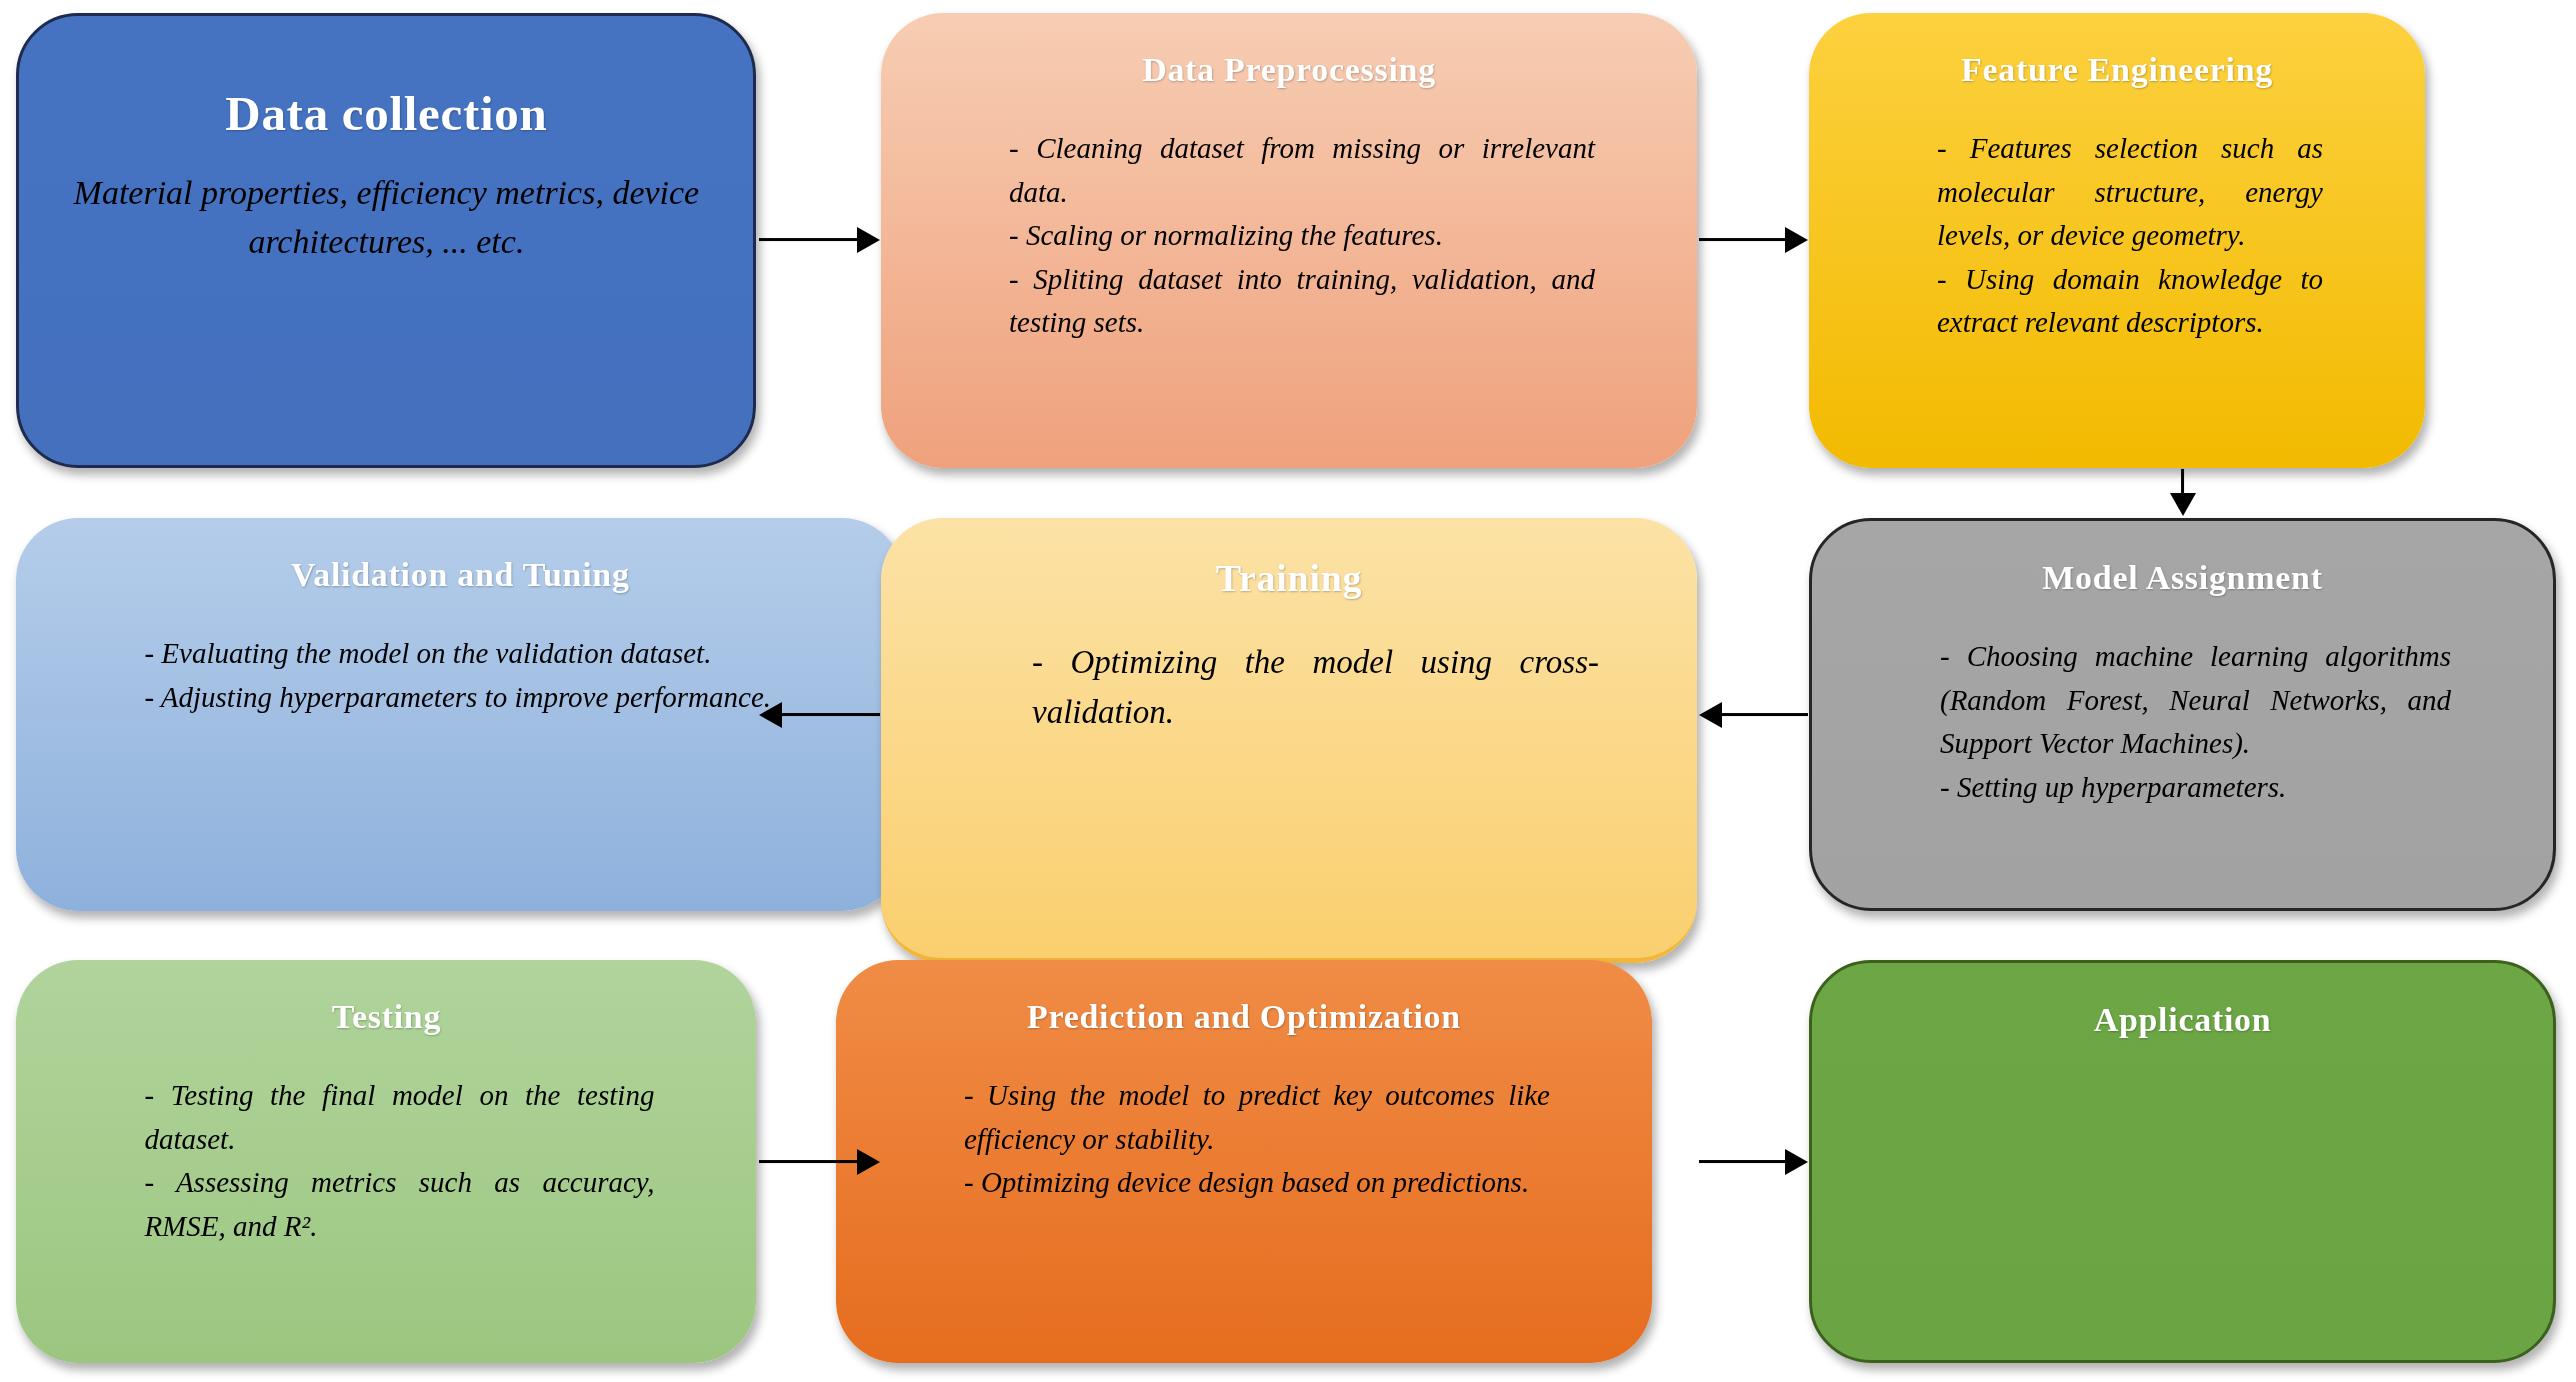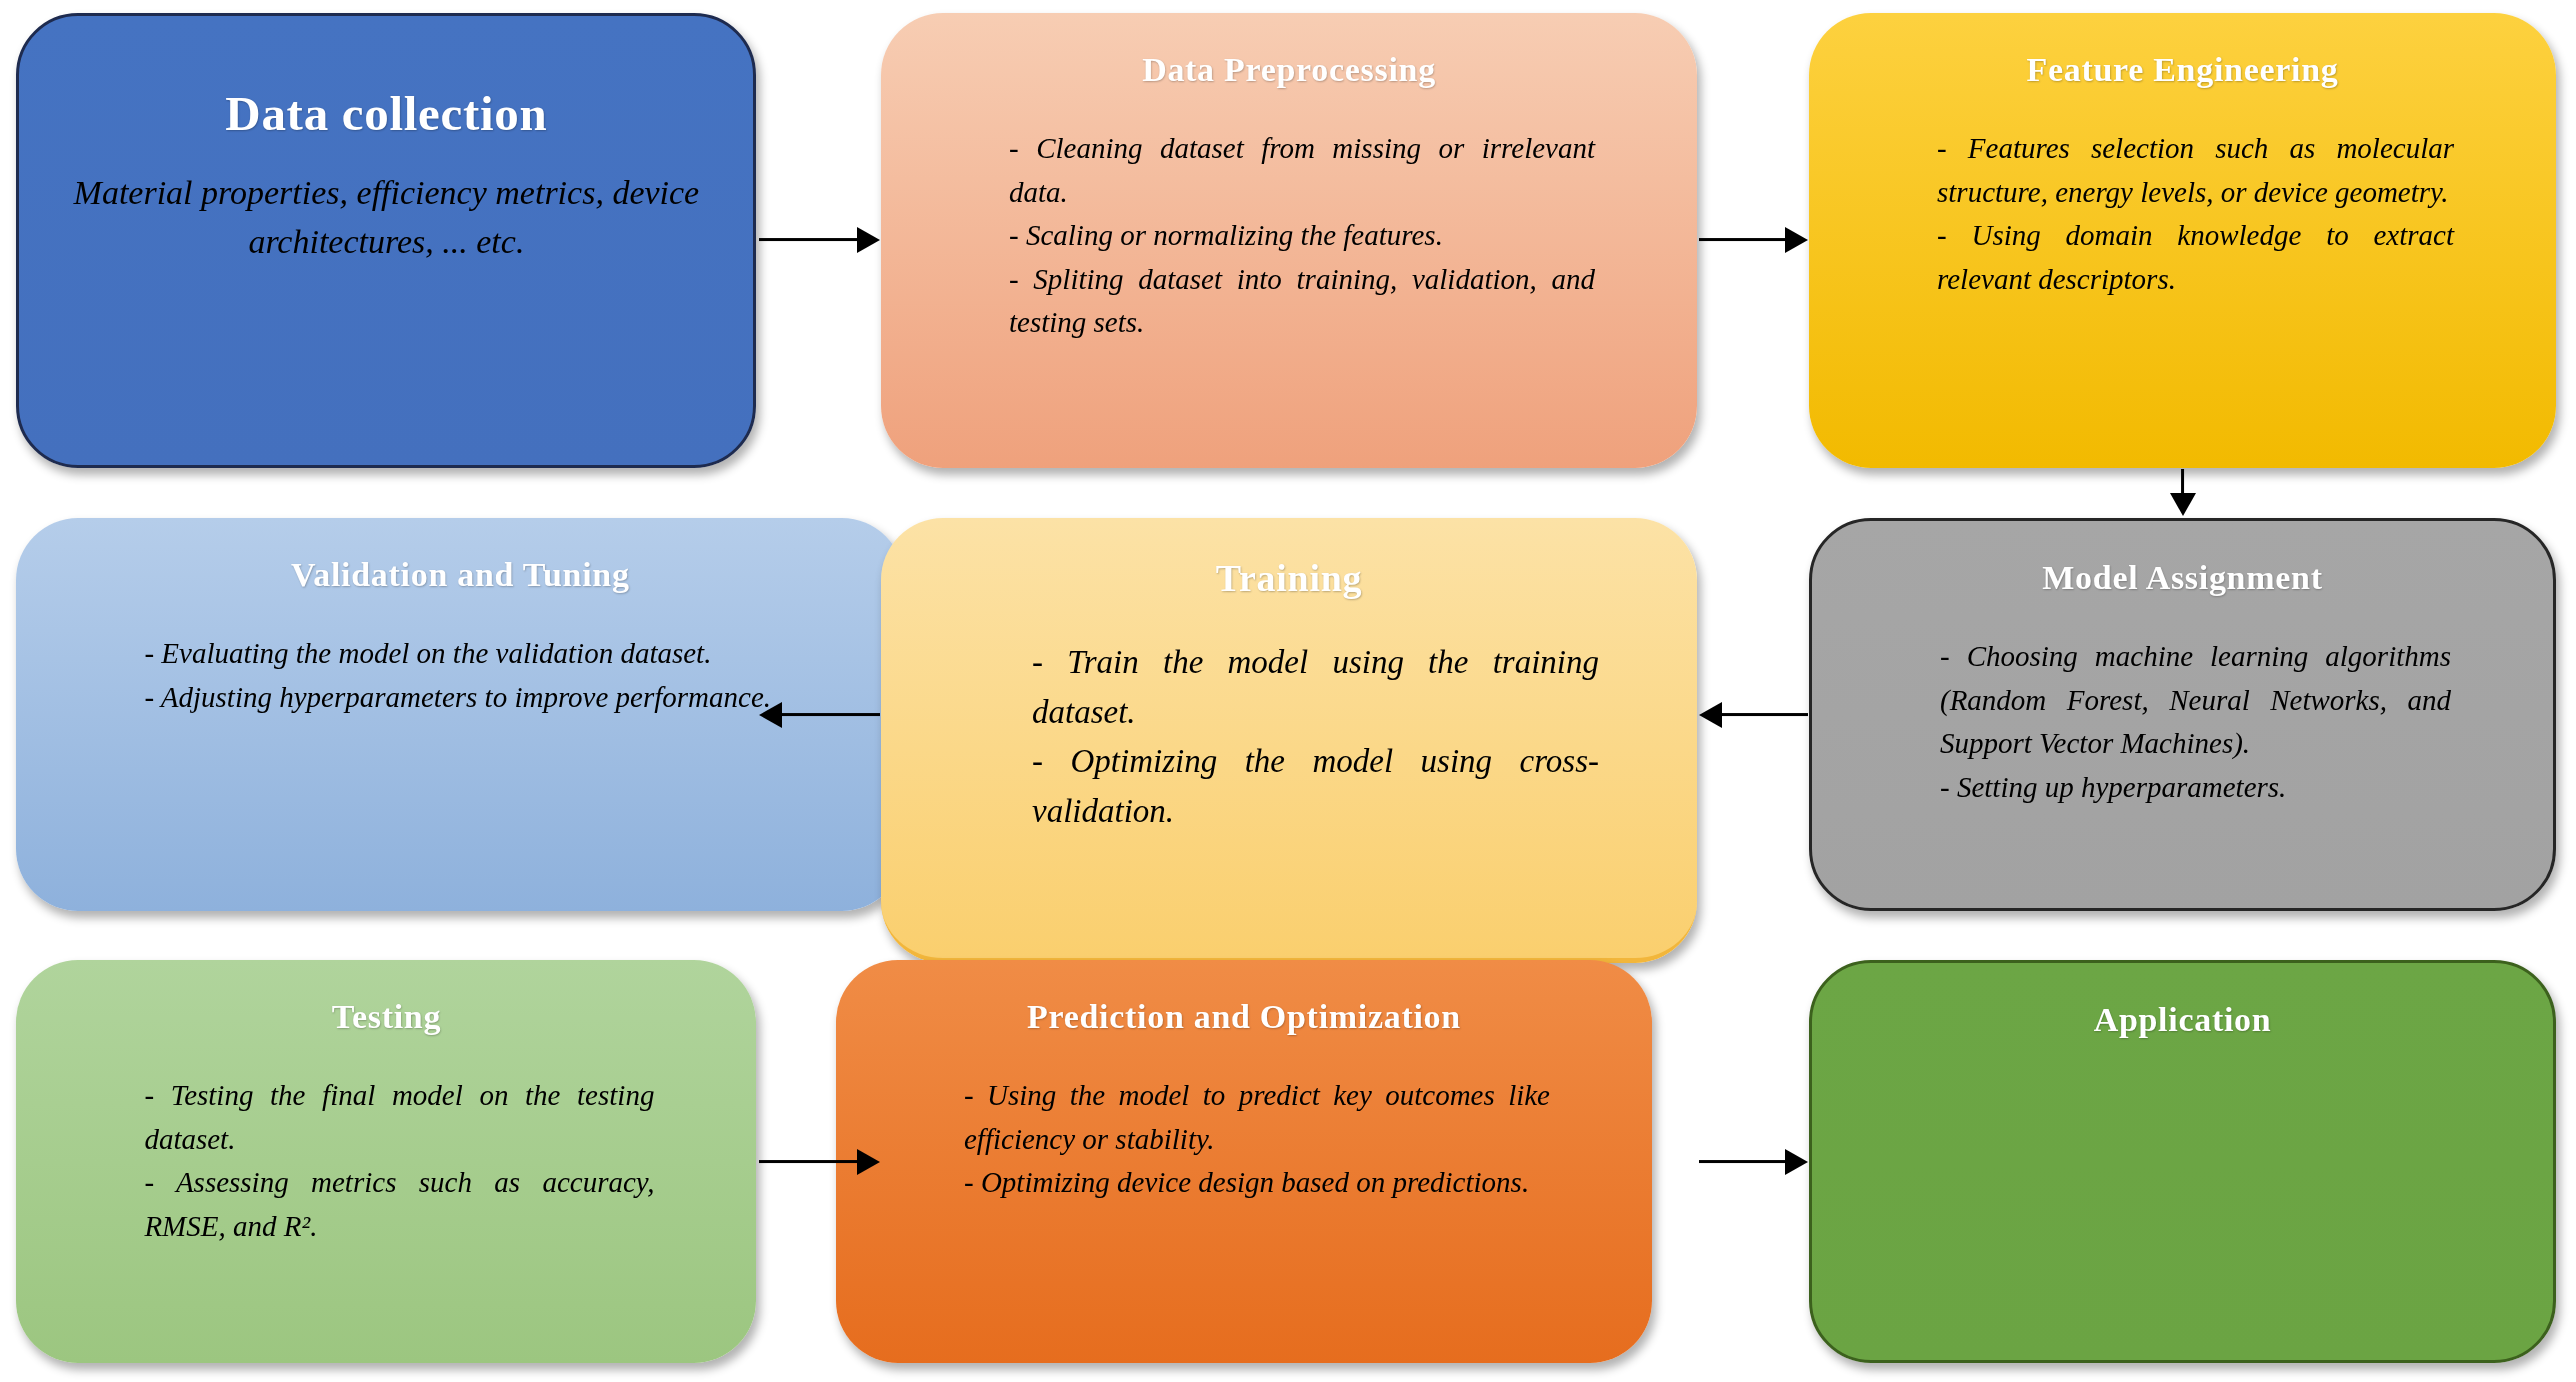--- a/index.html
+++ b/index.html
@@ -64,40 +64,39 @@
 
   <div class="box" id="box1" style="left: 881px; top: 13px; width: 816px; height: 455px; background: linear-gradient(rgb(247, 205, 179), rgb(239, 161, 124));">
     <div class="title">Data Preprocessing</div>
     <div class="body">
       <p class="bullet">- Cleaning dataset from missing or irrelevant data.</p>
       <p class="bullet">- Scaling or normalizing the features.</p>
       <p class="bullet">- Spliting dataset into training, validation, and testing sets.</p>
     </div>
   </div>
 
-  <div class="box" id="box2" style="left: 1809px; top: 13px; width: 747px; height: 455px; background: linear-gradient(rgb(253, 209, 63), rgb(242, 186, 0));">
+  <div class="box" id="box2" style="left: 1809px; top: 13px; width: 616px; height: 455px; background: linear-gradient(rgb(253, 209, 63), rgb(242, 186, 0));">
     <div class="title">Feature Engineering</div>
     <div class="body">
       <p class="bullet">- Features selection such as molecular structure, energy levels, or device geometry.</p>
       <p class="bullet">- Using domain knowledge to extract relevant descriptors.</p>
     </div>
   </div>
 
   <div class="box" id="box3" style="left: 16.4px; top: 518px; width: 888px; height: 393px; background: linear-gradient(rgb(181, 205, 234), rgb(142, 177, 220));">
     <div class="title">Validation and Tuning</div>
     <div class="body">
       <p class="bullet">- Evaluating the model on the validation dataset.</p>
       <p class="bullet">- Adjusting hyperparameters to improve performance.</p>
     </div>
   </div>
 
   <div class="box" id="box4" style="left: 881px; top: 518px; width: 816px; height: 445px; background: linear-gradient(rgb(252, 226, 166), rgb(250, 207, 110)); border-bottom: 5.2px solid rgb(242, 182, 59);">
     <div class="title">Training</div>
     <div class="body">
-      <p class="bullet">- Train the model using the training dataset.</p>
       <p class="bullet">- Optimizing the model using cross-validation.</p>
     </div>
   </div>
 
   <div class="box" id="box5" style="left: 1809px; top: 518px; width: 747px; height: 393px; background: linear-gradient(rgb(166, 166, 166), rgb(162, 162, 162)); border: 3.9px solid rgb(38, 38, 38);">
     <div class="title">Model Assignment</div>
     <div class="body">
       <p class="bullet">- Choosing machine learning algorithms (Random Forest, Neural Networks, and Support Vector Machines).</p>
       <p class="bullet">- Setting up hyperparameters.</p>
     </div>

